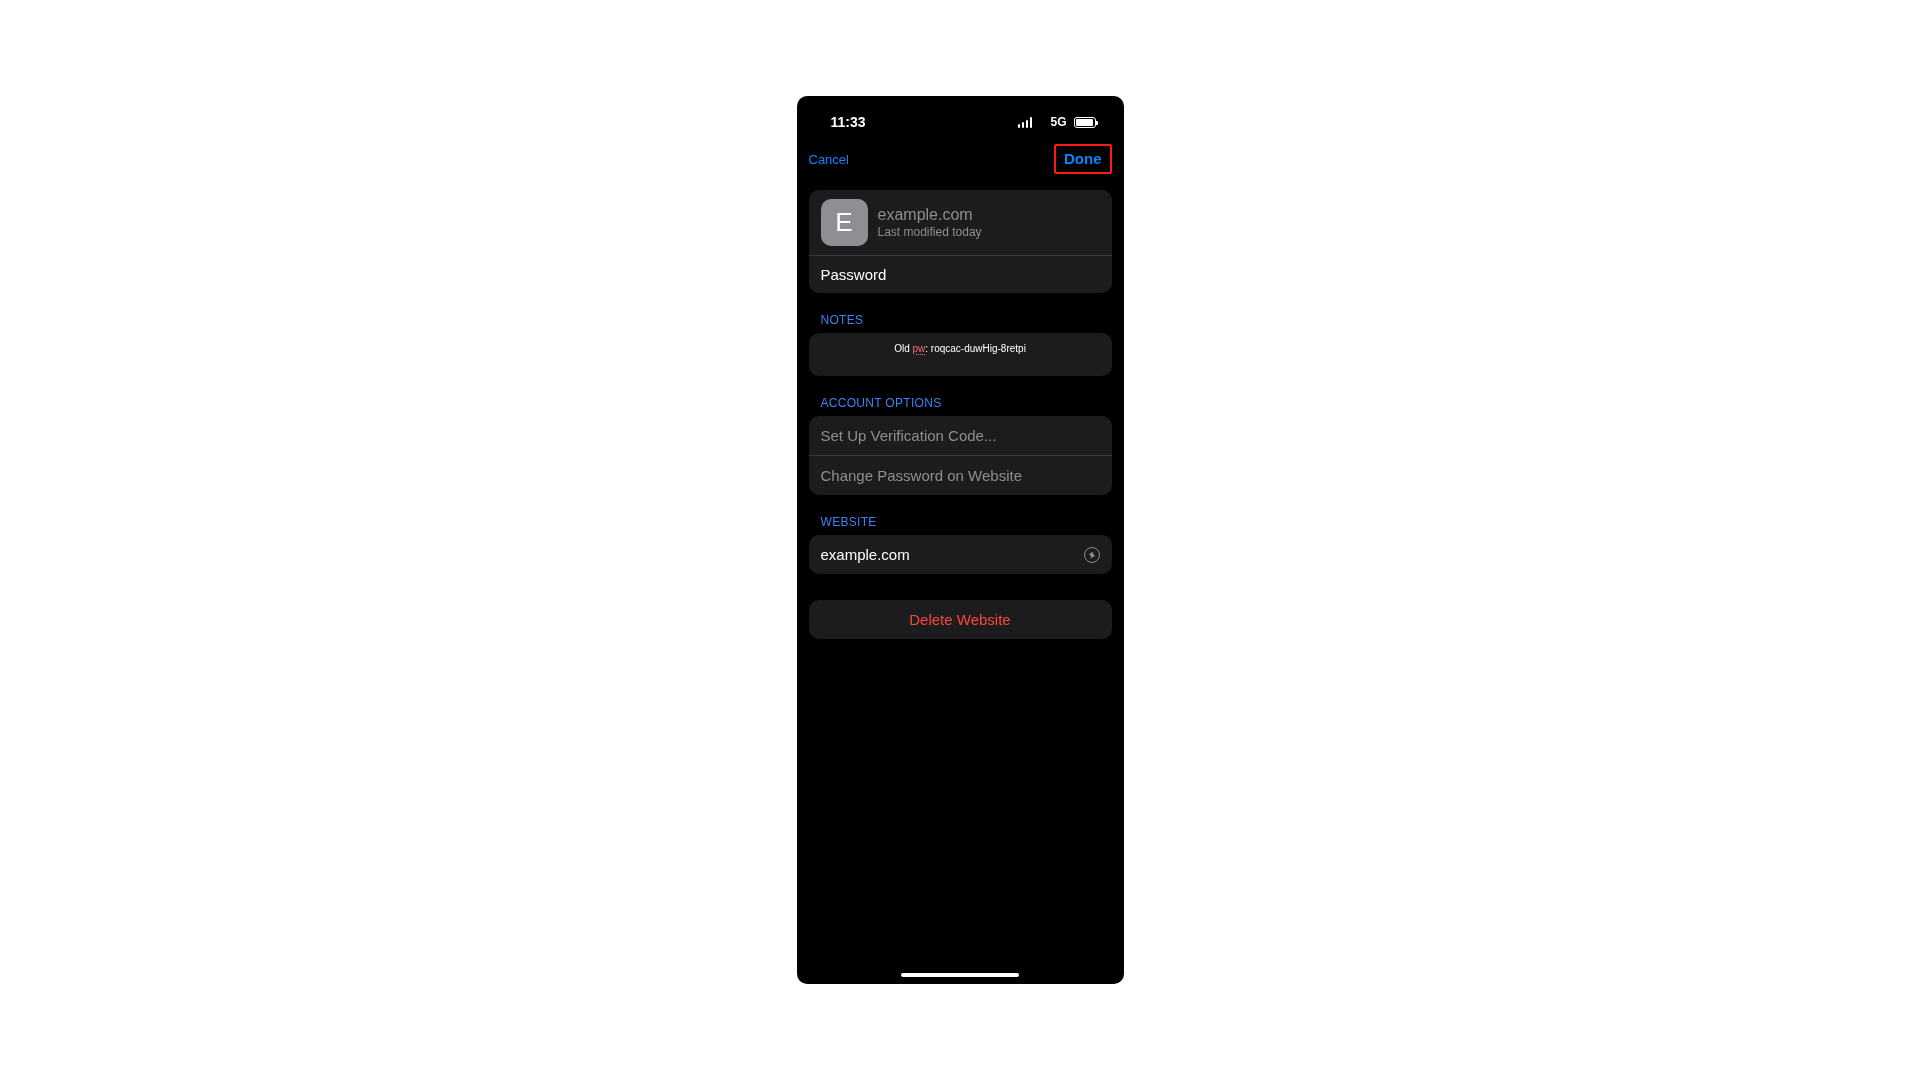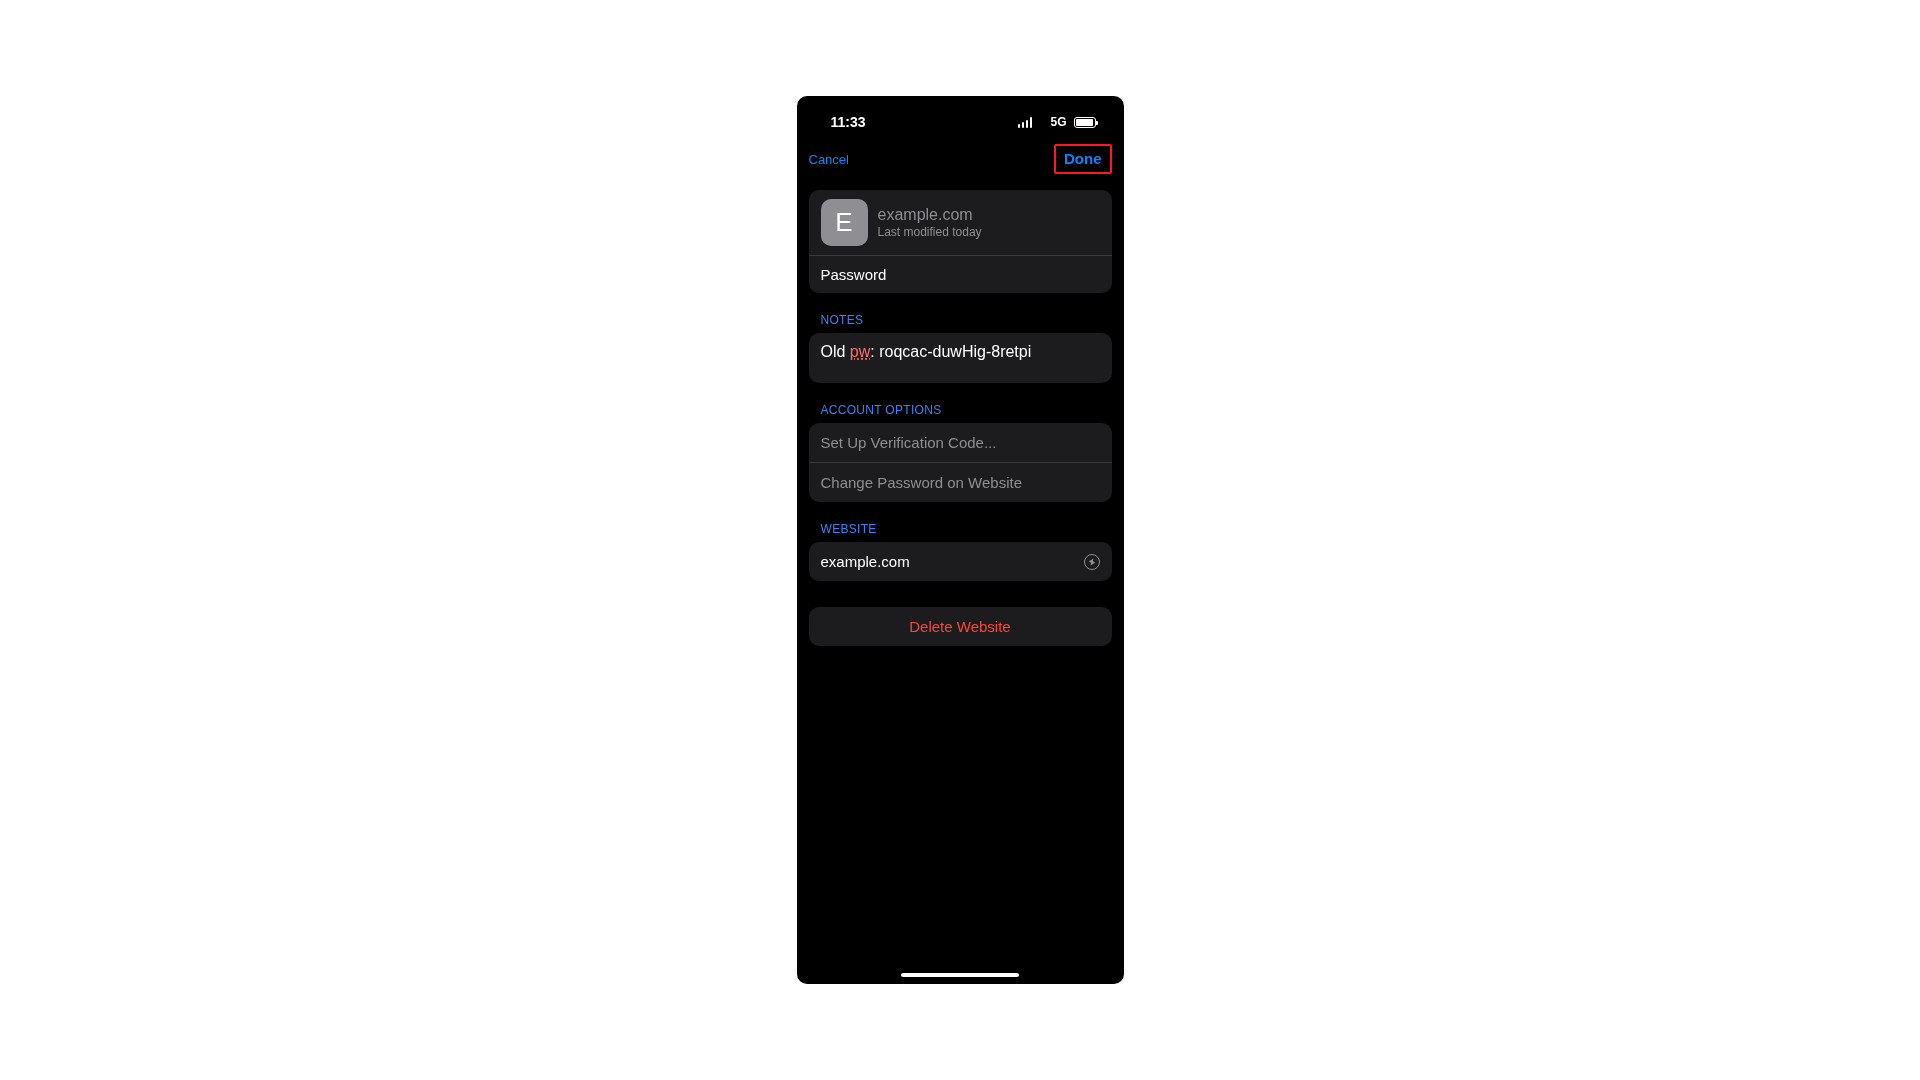--- a/index.html
+++ b/index.html
@@ -159,21 +159,22 @@
       color: #3b82f6;
       font-size: 12px;
       font-weight: 400;
       letter-spacing: 0.3px;
       margin: 20px 0 6px 12px;
       text-transform: uppercase;
     }
     .notes-body {
       padding: 10px 12px 22px 12px;
       color: #ffffff;
-      font-size: 16px;
+      font-size: 10px;
+      text-align: center;
     }
     .notes-body .pw-red { color: #ff6b6b; text-decoration: underline dotted #ff6b6b; text-underline-offset: 2px; }
     .option-row {
       padding: 11px 12px;
       color: #8e8e93;
       font-size: 15px;
       border-bottom: 0.5px solid #3a3a3c;
     }
     .option-row:last-child { border-bottom: none; }
     .website-row {

